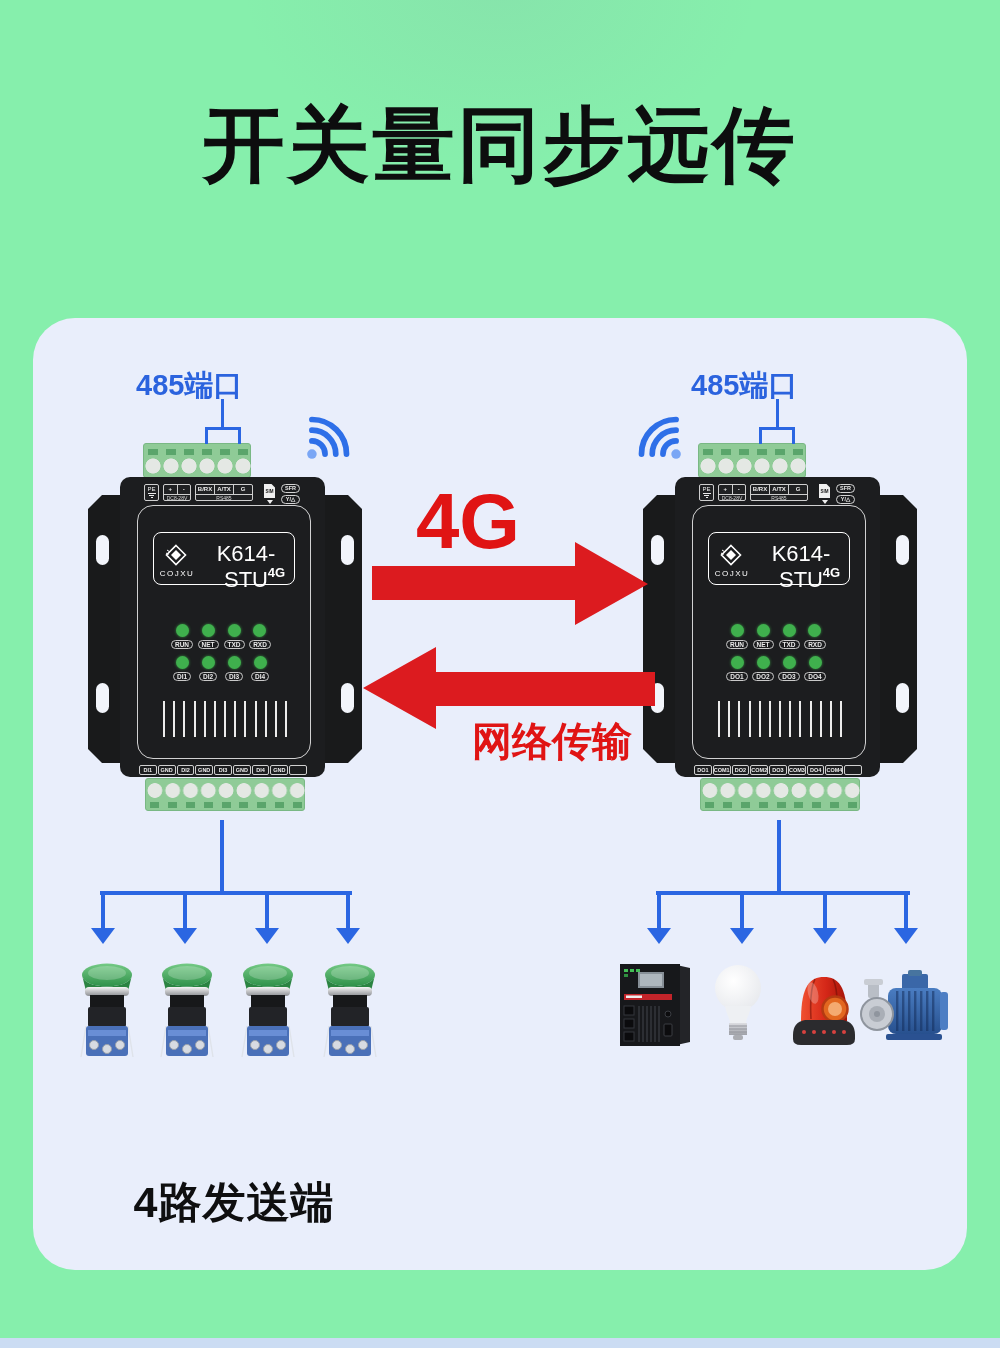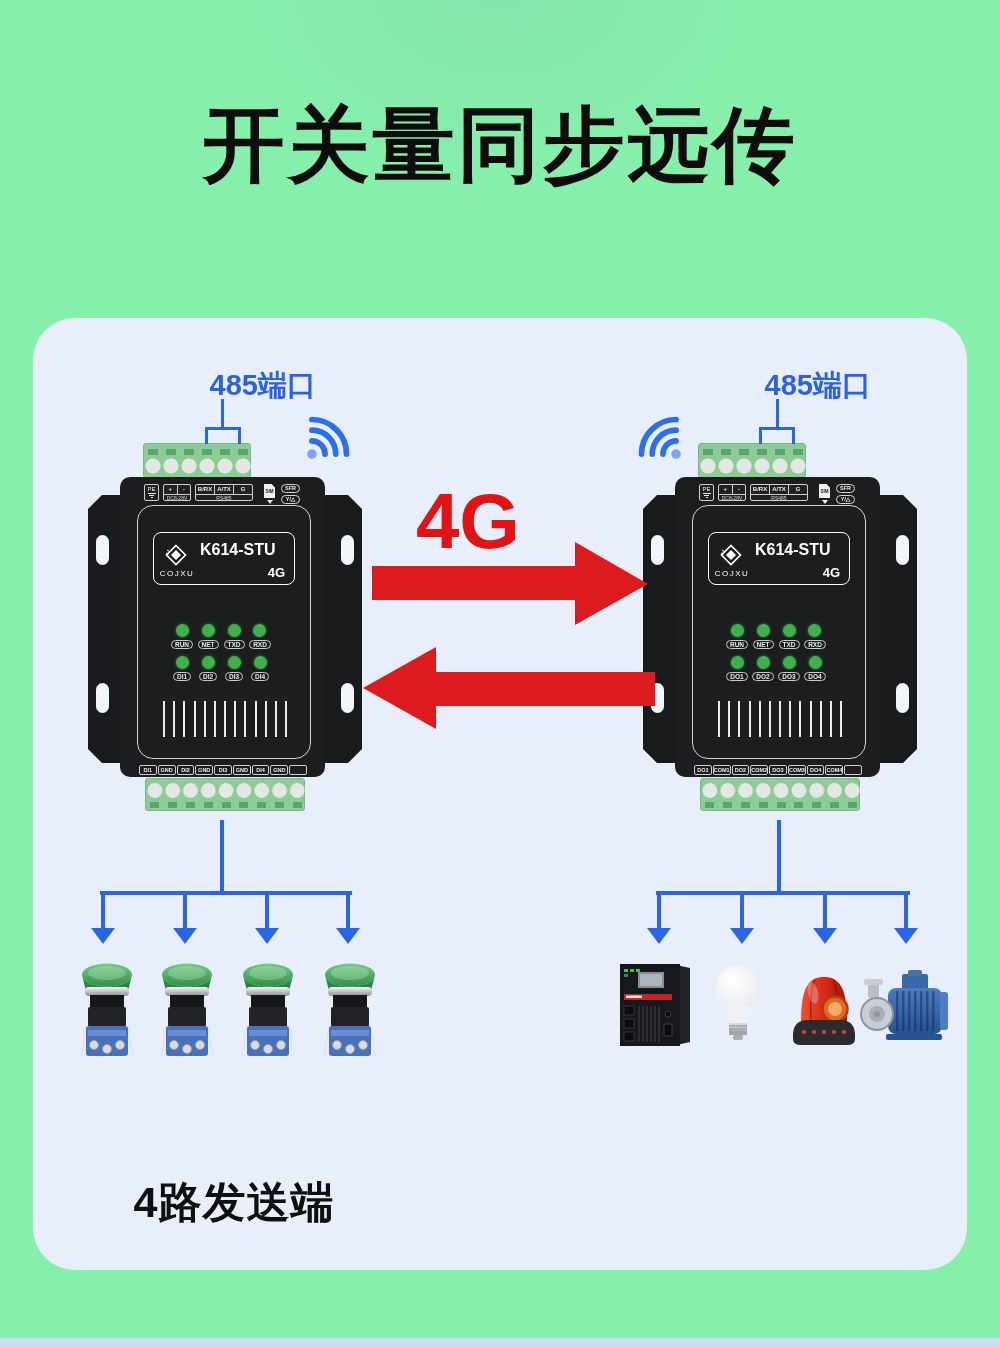--- a/index.html
+++ b/index.html
@@ -10,21 +10,21 @@
     background:radial-gradient(ellipse at 50% 20%,rgba(140,148,165,.12),rgba(140,148,165,0) 65%);}
   .title{position:absolute;top:100px;left:0;width:100%;text-align:center;
     font-size:82px;font-weight:900;color:#0d0d0e;letter-spacing:3px;line-height:1.1;}
   .subtitle{position:absolute;top:221px;left:0;width:100%;text-align:center;
     font-size:40px;font-weight:500;color:#2e6ae4;}
   
   .card{position:absolute;left:33px;top:318px;width:934px;height:952px;border-radius:42px;
     background:#e9eefb;}
   .footer-strip{position:absolute;left:0;top:1338px;width:1000px;height:10px;background:#cbdcf3;}
   
-  .port-label{position:absolute;width:180px;top:366px;text-align:right;
+  .port-label{position:absolute;width:180px;top:366px;text-align:left;
     font-size:29px;font-weight:600;color:#2b63de;z-index:3;}
   .bline{position:absolute;background:#2b66e2;z-index:3;}
   
   .hline{position:absolute;height:4px;background:#2b66e2;z-index:3;}
   .vline{position:absolute;width:4px;background:#2b66e2;z-index:3;}
   .arrow-head{position:absolute;width:0;height:0;border-left:12px solid transparent;
     border-right:12px solid transparent;border-top:16px solid #2b66e2;z-index:3;}
   
   .wifi{position:absolute;z-index:3;}
   
@@ -70,21 +70,21 @@
   .oval{border:1px solid #d5d5d5;border-radius:6px;font-size:5.5px;line-height:7px;padding:0 3px;
     color:#ececec;text-align:center;font-weight:700;}
   
   .inner-frame{position:absolute;left:17px;top:28px;width:172px;height:252px;border:1.5px solid rgba(255,255,255,.8);
     border-radius:16px;}
   .logo-box{position:absolute;left:33px;top:55px;width:140px;height:51px;border:1.5px solid #fff;
     border-radius:8px;}
   .logo-diamond{position:absolute;left:11px;top:11px;}
   .brand{position:absolute;left:2px;top:36px;width:42px;text-align:center;font-size:8px;
     letter-spacing:1.5px;color:#fff;font-weight:400;}
-  .model{position:absolute;left:46px;top:8px;width:92px;font-size:16px;font-weight:700;color:#fff;}
+  .model{position:absolute;left:46px;top:8px;width:92px;text-align:center;font-size:22px;font-weight:400;color:#fff;}
   .variant{position:absolute;right:9px;top:32px;font-size:13px;font-weight:800;color:#fff;}
   
   .leds{position:absolute;left:49px;top:147px;display:grid;grid-template-columns:repeat(4,26px);
     row-gap:7px;justify-items:center;}
   .led-col{display:flex;flex-direction:column;align-items:center;}
   .led-dot{width:13px;height:13px;border-radius:50%;background:#3fb04d;
     box-shadow:0 0 3px rgba(63,176,77,.8);}
   .led-label{margin-top:3px;border:1px solid #c9c9c9;border-radius:6px;font-size:6.5px;line-height:8px;
     height:9px;padding:0 3px;color:#e8e8e8;font-weight:700;box-sizing:border-box;}
   .vents{position:absolute;left:43px;top:224px;width:124px;height:36px;
@@ -340,20 +340,21 @@
     <circle cx="46" cy="85" r="4.5" fill="#d7dbe2" stroke="#9aa1ab"></circle>
   </svg>
 
   <div class="caption" style="left:88px">4路发送端</div>
 
   <div class="label-4g">4G</div>
   <svg class="arrows-svg" width="305" height="210" viewBox="0 0 305 210">
     <polygon points="17,36 220,36 220,12 293,54 220,95 220,70 17,70" fill="#dc1b1f"></polygon>
     <polygon points="8,158 81,117 81,142 300,142 300,176 81,176 81,199" fill="#dc1b1f"></polygon>
   </svg>
+  <div class="label-net">网络传输</div>
 
   <div class="port-label" style="left:691px">485端口</div>
   <div class="bline" style="left:776px;top:399px;width:3px;height:30px"></div>
   <div class="bline" style="left:759px;top:427px;width:36px;height:3px"></div>
   <div class="bline" style="left:759px;top:427px;width:3px;height:17px"></div>
   <div class="bline" style="left:792px;top:427px;width:3px;height:17px"></div>
 
   <svg class="wifi" style="left:626px;top:404px" width="62" height="62" viewBox="0 0 26 26">
     <g transform="translate(26,0) scale(-1,1)">
       <g fill="none" stroke="#2e6fe8" stroke-width="2.4" stroke-linecap="round">

